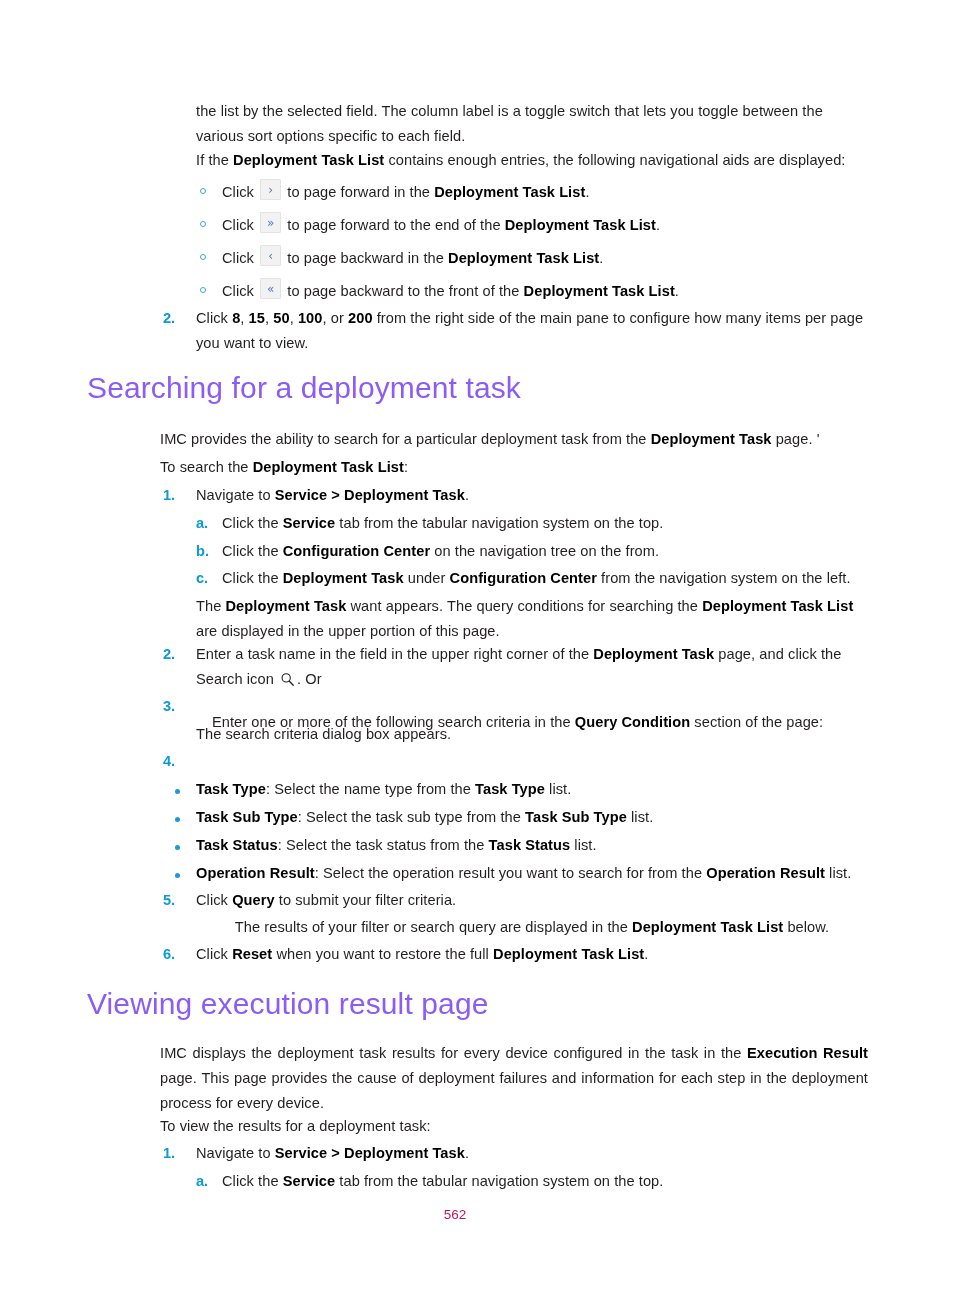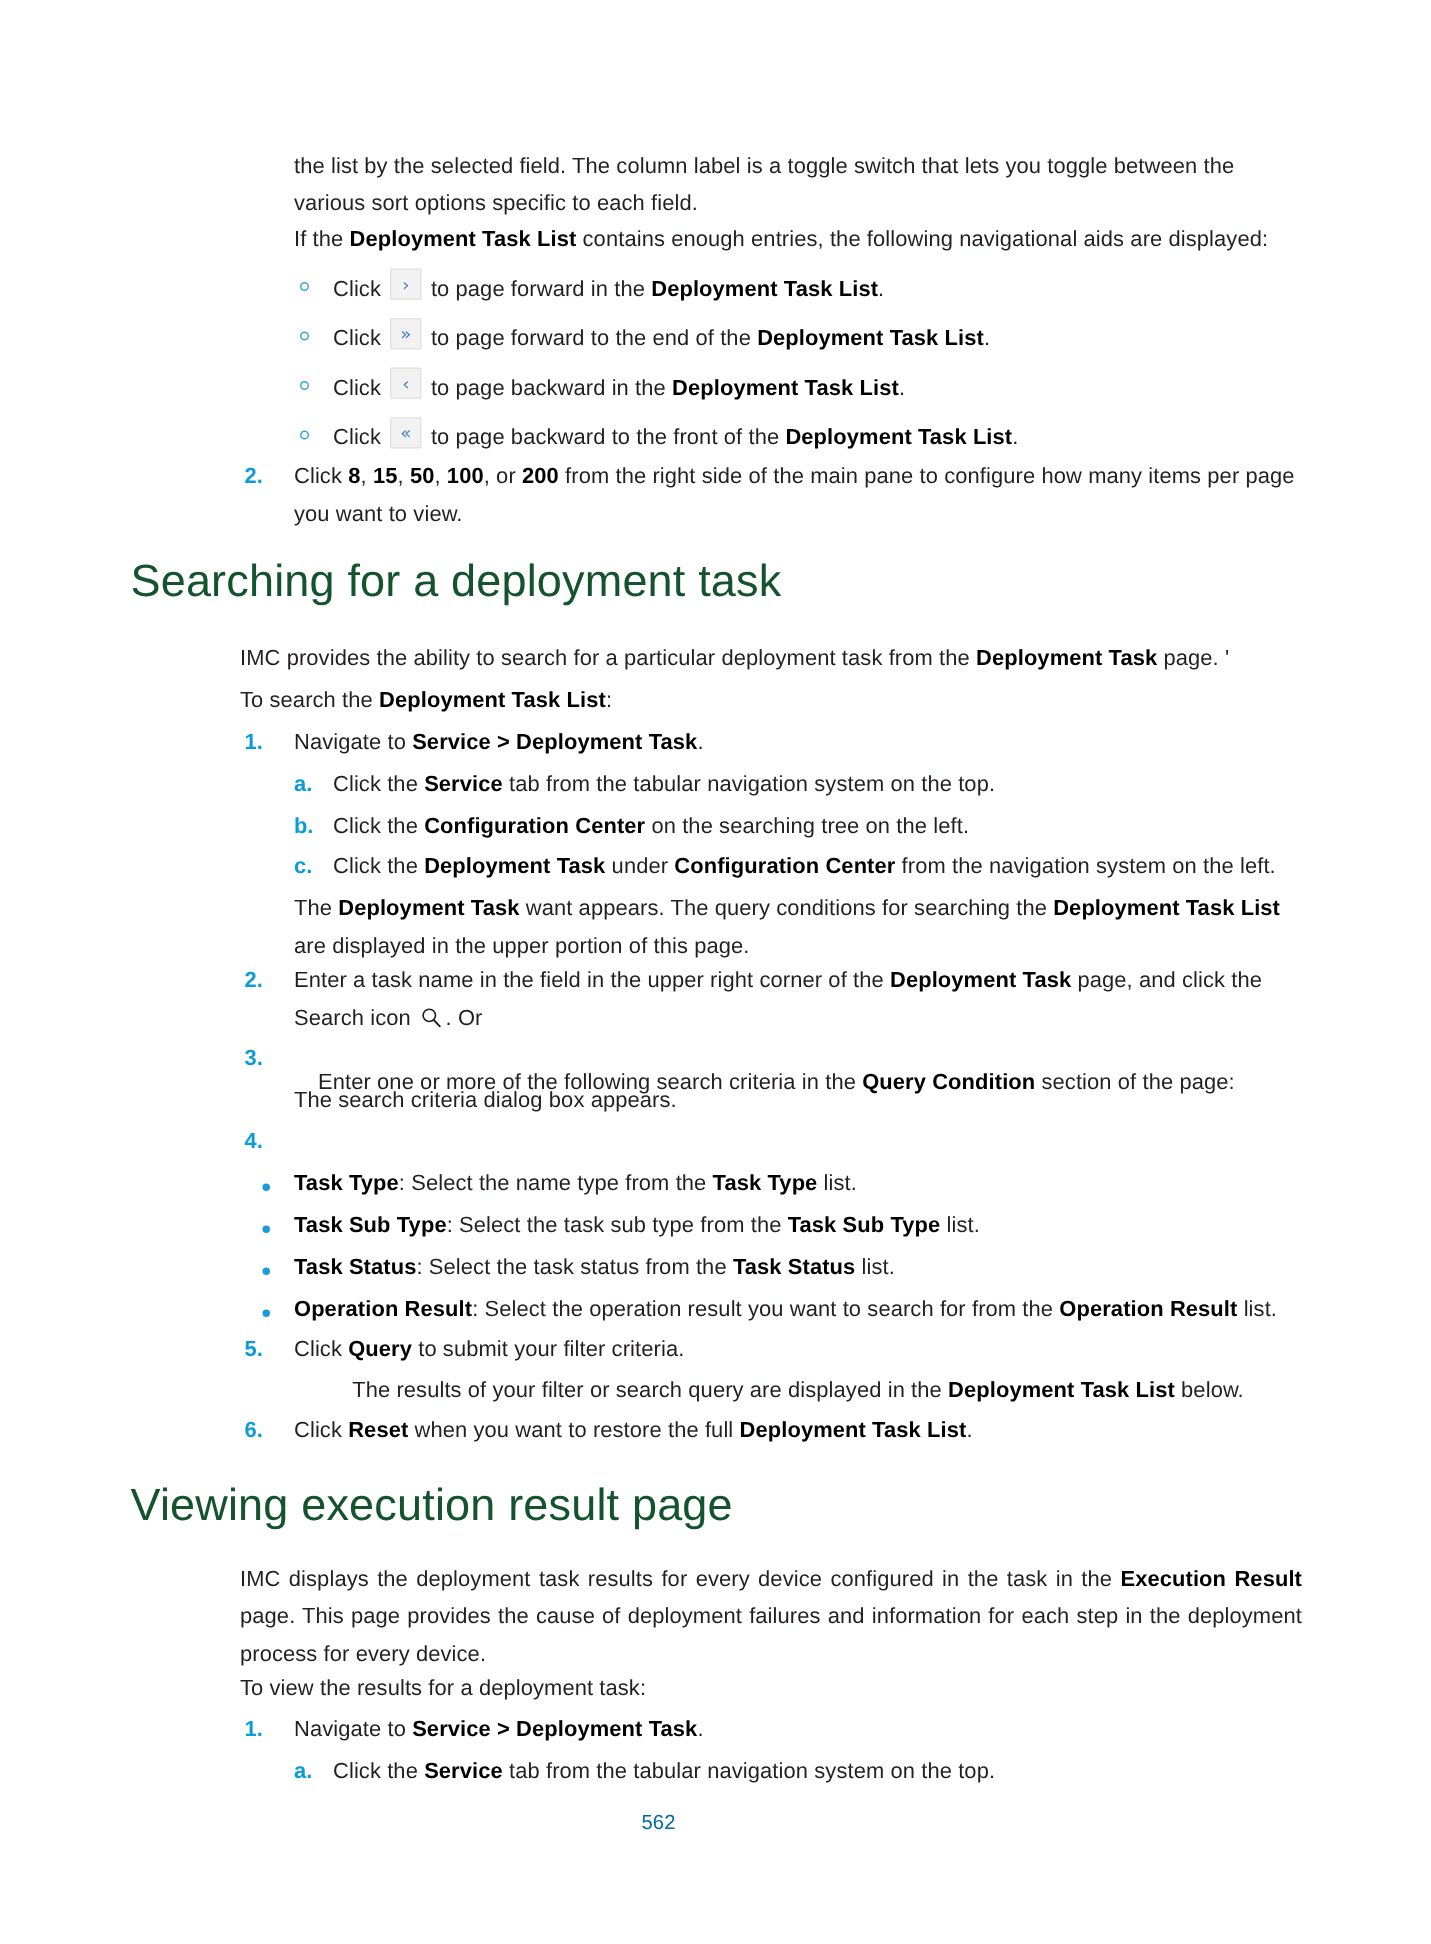--- a/index.html
+++ b/index.html
@@ -31,21 +31,21 @@
     line-height: 25px;
     color: #231f20;
     letter-spacing: .005em;
   }
   .para.justify { text-align: justify; text-justify: inter-word; }
   b, .b { font-weight: bold; color: #000; }
 
   
   .h1 {
     position: absolute;
-    color: #14532d;
+    color: #8b5cf6;
     font-size: 30px;
     line-height: 36px;
     font-weight: normal;
     letter-spacing: .004em;
     white-space: nowrap;
   }
   .marker {
     position: absolute;
     font-size: 14.6px;
     line-height: 25px;
@@ -106,21 +106,22 @@
     margin: 0 2px;
   }
   .icon-search svg, .icon-adv svg { display: block; }
 
   
   .folio {
     position: absolute;
     width: 878px;
     text-align: center;
     font-size: 13.5px;
-    color: #0369a1;
+    color: #be185d;
+    padding-left: 16px;
   }
 </style>
 </head>
 <body>
 
 <div class="page">
 
   <div class="para" style="left:196px; top:99px; width:672px;">
     <span>the list by the selected field. The column label is a toggle switch that lets you toggle between the various sort options specific to each field.</span>
   </div>
@@ -173,21 +174,21 @@
     <span>Navigate to </span><b>Service &gt; Deployment Task</b><span>.</span>
   </div>
 
   <div class="marker sub" style="left:196px; top:511px; width:22px;">a.</div>
   <div class="para" style="left:222px; top:511px; width:646px;">
     <span>Click the </span><b>Service</b><span> tab from the tabular navigation system on the top.</span>
   </div>
 
   <div class="marker sub" style="left:196px; top:539px; width:22px;">b.</div>
   <div class="para" style="left:222px; top:539px; width:646px;">
-    <span>Click the </span><b>Configuration Center</b><span> on the searching tree on the left.</span>
+    <span>Click the </span><b>Configuration Center</b><span> on the navigation tree on the from.</span>
   </div>
 
   <div class="marker sub" style="left:196px; top:566px; width:22px;">c.</div>
   <div class="para" style="left:222px; top:566px; width:646px;">
     <span>Click the </span><b>Deployment Task</b><span> under </span><b>Configuration Center</b><span> from the navigation system on the left.</span>
   </div>
 
   <div class="para" style="left:196px; top:594px; width:672px;">
     <span>The </span><b>Deployment Task</b><span> want appears. The query conditions for searching the </span><b>Deployment Task List</b><span> are displayed in the upper portion of this page.</span>
   </div>

